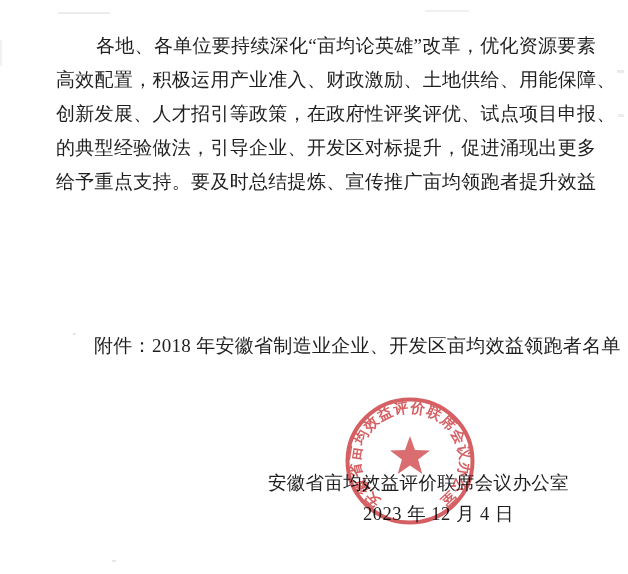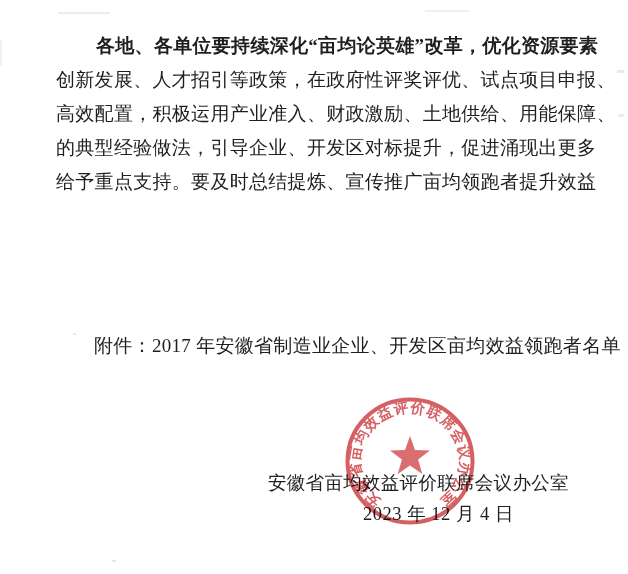--- a/index.html
+++ b/index.html
@@ -25,21 +25,20 @@
     line-height: 34px;
     letter-spacing: 0.3px;
     text-align: justify;
   }
   .para-line {
     white-space: nowrap;
     height: 34px;
   }
   .para-line.indent {
     text-indent: 40px;
-    font-weight: bold;
   }
   .attachment {
     position: absolute;
     left: 94px;
     top: 331px;
     font-size: 19px;
     line-height: 30px;
     letter-spacing: 0.3px;
     white-space: nowrap;
   }
@@ -105,27 +104,27 @@
     <div class="artifact a2"></div>
     <div class="artifact a3"></div>
     <div class="artifact a4"></div>
     <div class="artifact a5"></div>
     <div class="artifact a6"></div>
     <div class="artifact a7"></div>
   </div>
 
   <div class="body-text">
     <div class="para-line indent">各地、各单位要持续深化“亩均论英雄”改革，优化资源要素</div>
+    <div class="para-line">高效配置，积极运用产业准入、财政激励、土地供给、用能保障、</div>
     <div class="para-line">创新发展、人才招引等政策，在政府性评奖评优、试点项目申报、</div>
-    <div class="para-line">高效配置，积极运用产业准入、财政激励、土地供给、用能保障、</div>
     <div class="para-line">的典型经验做法，引导企业、开发区对标提升，促进涌现出更多</div>
     <div class="para-line">给予重点支持。要及时总结提炼、宣传推广亩均领跑者提升效益</div>
   </div>
 
-  <div class="attachment">附件：2017 年安徽省制造业企业、开发区亩均效益领跑者名单</div>
+  <div class="attachment">附件：2018 年安徽省制造业企业、开发区亩均效益领跑者名单</div>
 
   <div class="signature">安徽省亩均效益评价联席会议办公室</div>
 
   <div class="date">2023 年 12 月 4 日</div>
 
   <div class="seal">
     <svg viewBox="0 0 136 133" xmlns="http://www.w3.org/2000/svg">
       <ellipse class="seal-rim" cx="68" cy="66" rx="62.5" ry="61.5" stroke-width="4"></ellipse>
       <path id="sealTextPath" d="M 39.3 105.7 A 50 48.5 0 1 1 96.7 105.7" fill="none"></path>
       <text class="seal-rim-text">

